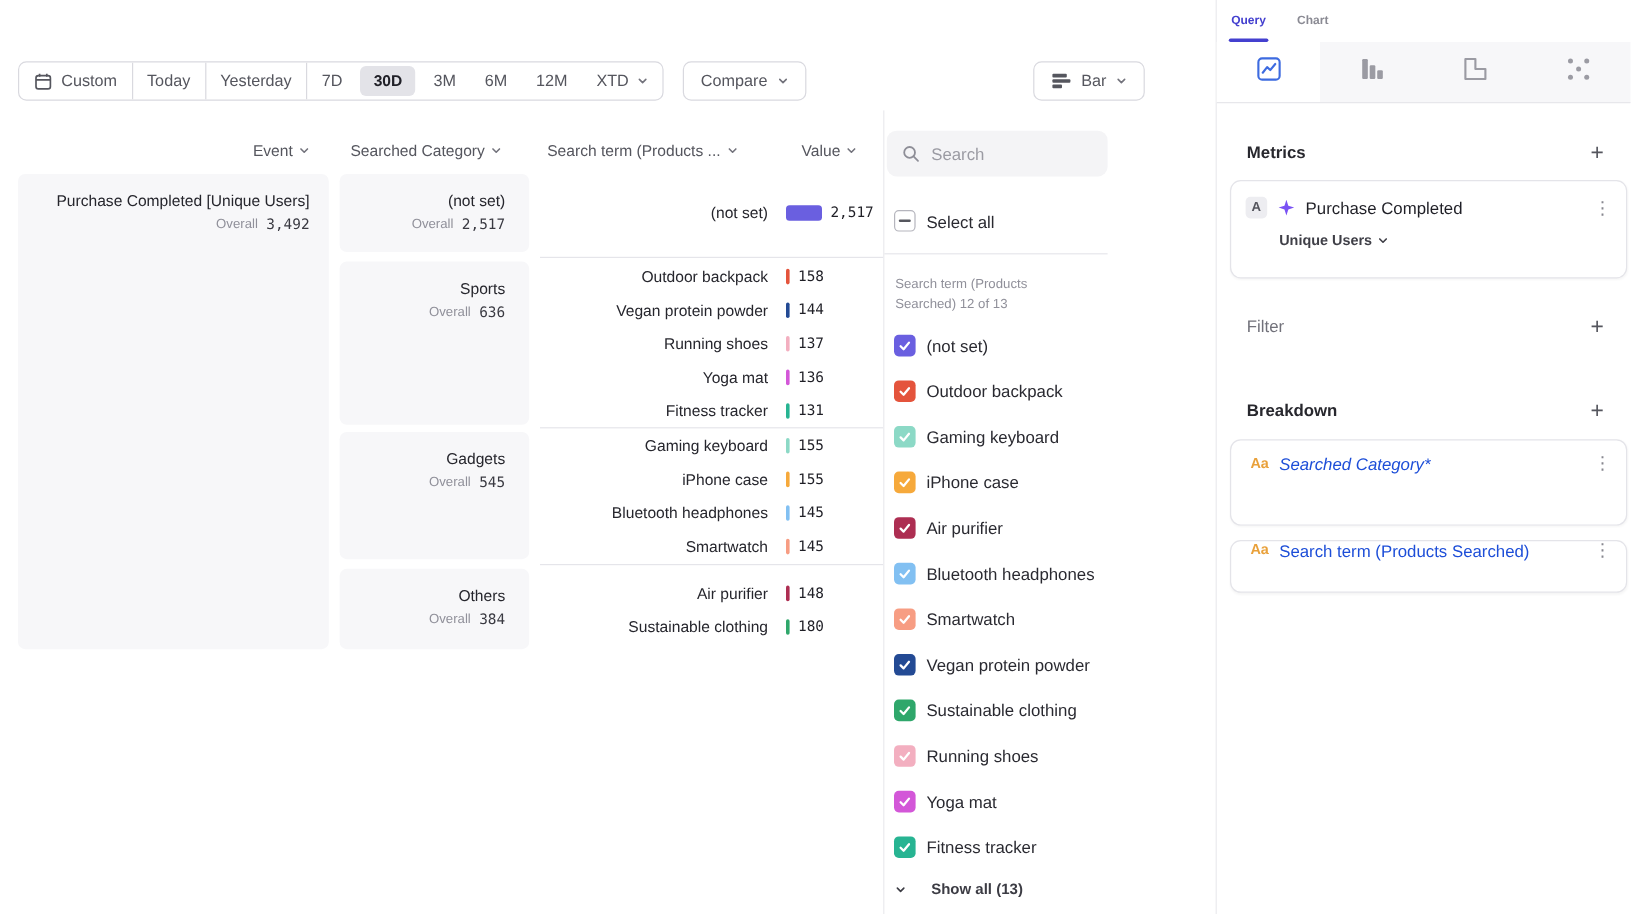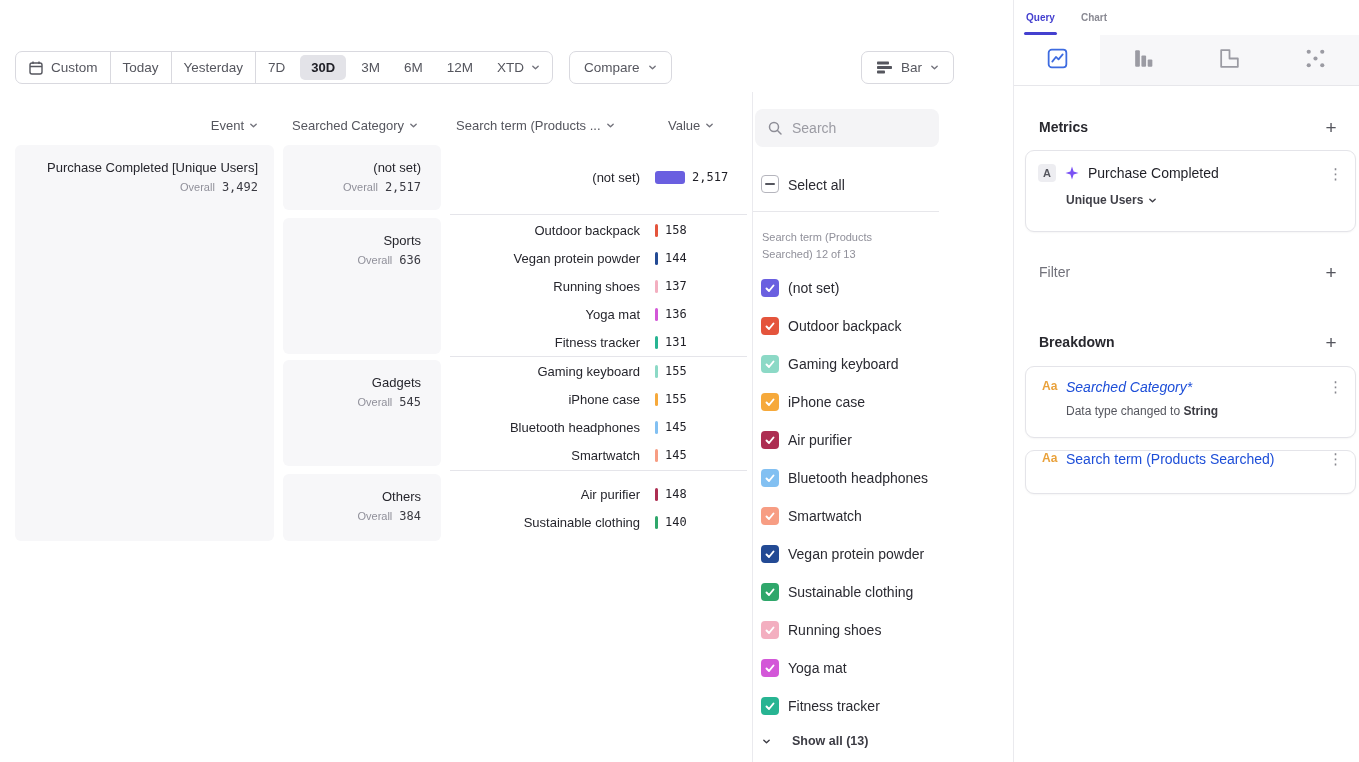--- a/index.html
+++ b/index.html
@@ -37,21 +37,21 @@
   .cat-cell{position:absolute;left:283px;width:158px;background:#f7f7f9;border-radius:6px;padding:15px 20px;display:flex;flex-direction:column;align-items:flex-end;cursor:pointer}
   .cat-name{font-size:13px;color:#26262d}
 
   .hsep{position:absolute;left:450px;width:297px;height:1px;background:#e5e5ea}
   .term-row{position:absolute;left:450px;width:297px;height:28px;display:flex;align-items:center;cursor:pointer}
   .term-label{width:190px;text-align:right;font-size:13px;color:#26262d;white-space:nowrap}
   .vbar{height:13px;margin-left:15px;flex-shrink:0}
   .term-value{margin-left:7px;font-size:12px;color:#1f1f26;font-family:"DejaVu Sans Mono",monospace}
 
   
-  .legend{position:absolute;left:752px;top:92px;bottom:0;width:252px;border-left:1px solid #eaeaee;background:#fff}
+  .legend{position:absolute;left:736px;top:92px;bottom:0;width:252px;border-left:1px solid #eaeaee;background:#fff}
   .search-box{position:absolute;left:2px;top:17px;width:184px;height:38px;background:#f4f4f6;border-radius:8px;display:flex;align-items:center;padding:0 12px;gap:9px}
   .s-icon{display:inline-flex}
   .search-input{border:none;background:transparent;outline:none;font-size:14px;color:#2a2a31;width:130px;font-family:inherit}
   .search-input::placeholder{color:#9b9ba3}
   .select-all{position:absolute;left:8px;top:83px;display:flex;align-items:flex-end;gap:9px;cursor:pointer}
   .cb-ind{width:18px;height:18px;border:1.5px solid #b5b5bd;border-radius:4px;background:#fff;display:flex;align-items:center;justify-content:center}
   .cb-ind .dash{width:10px;height:2px;background:#55565e;border-radius:1px}
   .sa-label{font-size:14px;color:#2a2a31}
   .legend-div{position:absolute;left:0;top:119px;width:186px;height:1px;background:#e7e7eb}
   .list-caption{position:absolute;left:9px;top:137px;width:128px;font-size:11px;color:#90909a;line-height:1.5}
@@ -290,21 +290,21 @@
           </div>
         </div>
         <div class="term-row" style="top: 480px;">
           <span class="term-label">Air purifier</span>
           <span class="vbar" style="width:3px;background:#ad2e52;border-radius:1.5px"></span>
           <span class="term-value">148</span>
         </div>
         <div class="term-row" style="top: 508px;">
           <span class="term-label">Sustainable clothing</span>
           <span class="vbar" style="width:3px;background:#2fa76b;border-radius:1.5px"></span>
-          <span class="term-value">140</span>
+          <span class="term-value">180</span>
         </div>
       </div>
   </div>
 
   <div class="legend">
     <div class="search-box">
       <span class="s-icon">
         <svg width="16" height="16" viewBox="0 0 16 16" fill="none" stroke="#8e8e97" stroke-width="1.5">
             <circle cx="7" cy="7" r="4.5"></circle>
             <path d="M10.5 10.5 L14 14" stroke-linecap="round"></path>
@@ -501,23 +501,20 @@
 
     <div class="q-head" style="top:334px">Breakdown</div>
     <div class="plus" style="top:333px">+</div>
 
     <div class="q-card" id="bd-card1">
       <div class="bd-row">
         <span class="aa-icon">Aa</span>
         <span class="bd-label italic">Searched Category*</span>
         <span class="kebab">⋮</span>
       </div>
-      <div class="bd-note">
-        <span>Data type changed to </span><b>String</b>
-      </div>
     </div>
 
     <div class="q-card" id="bd-card2">
       <div class="bd-row r2">
         <span class="aa-icon">Aa</span>
         <span class="bd-label">Search term (Products Searched)</span>
         <span class="kebab">⋮</span>
       </div>
     </div>
   </div>

